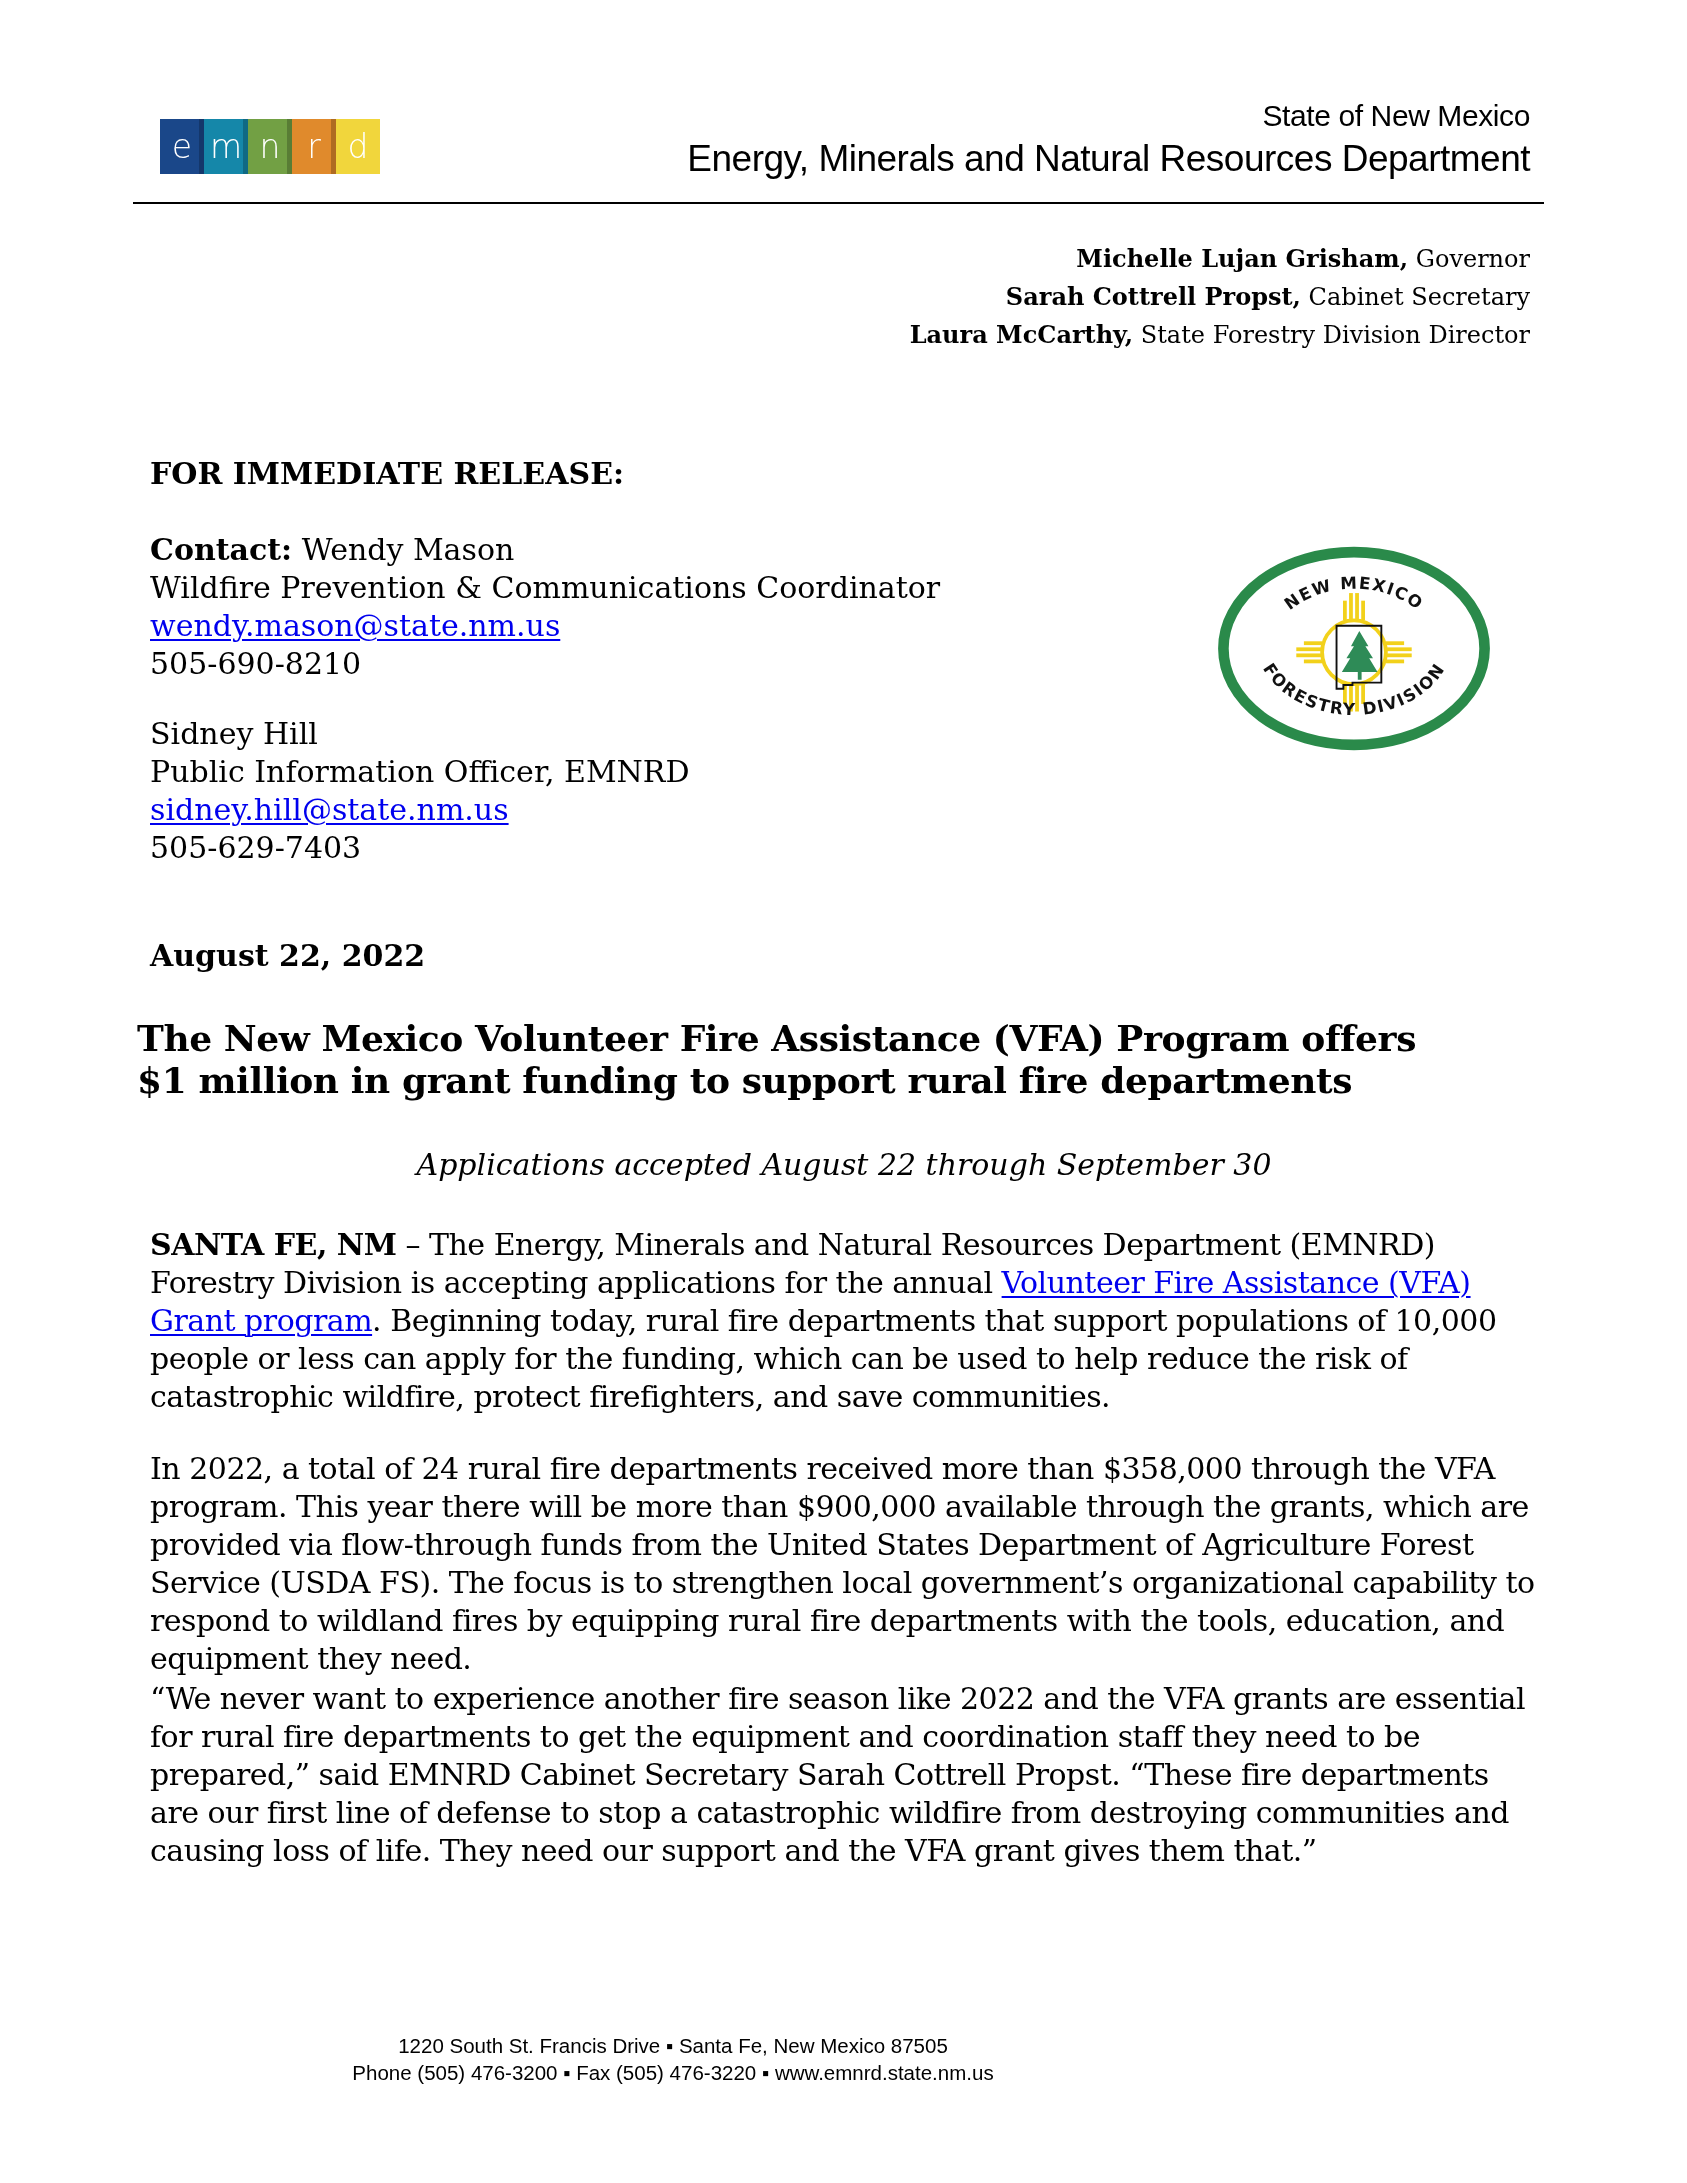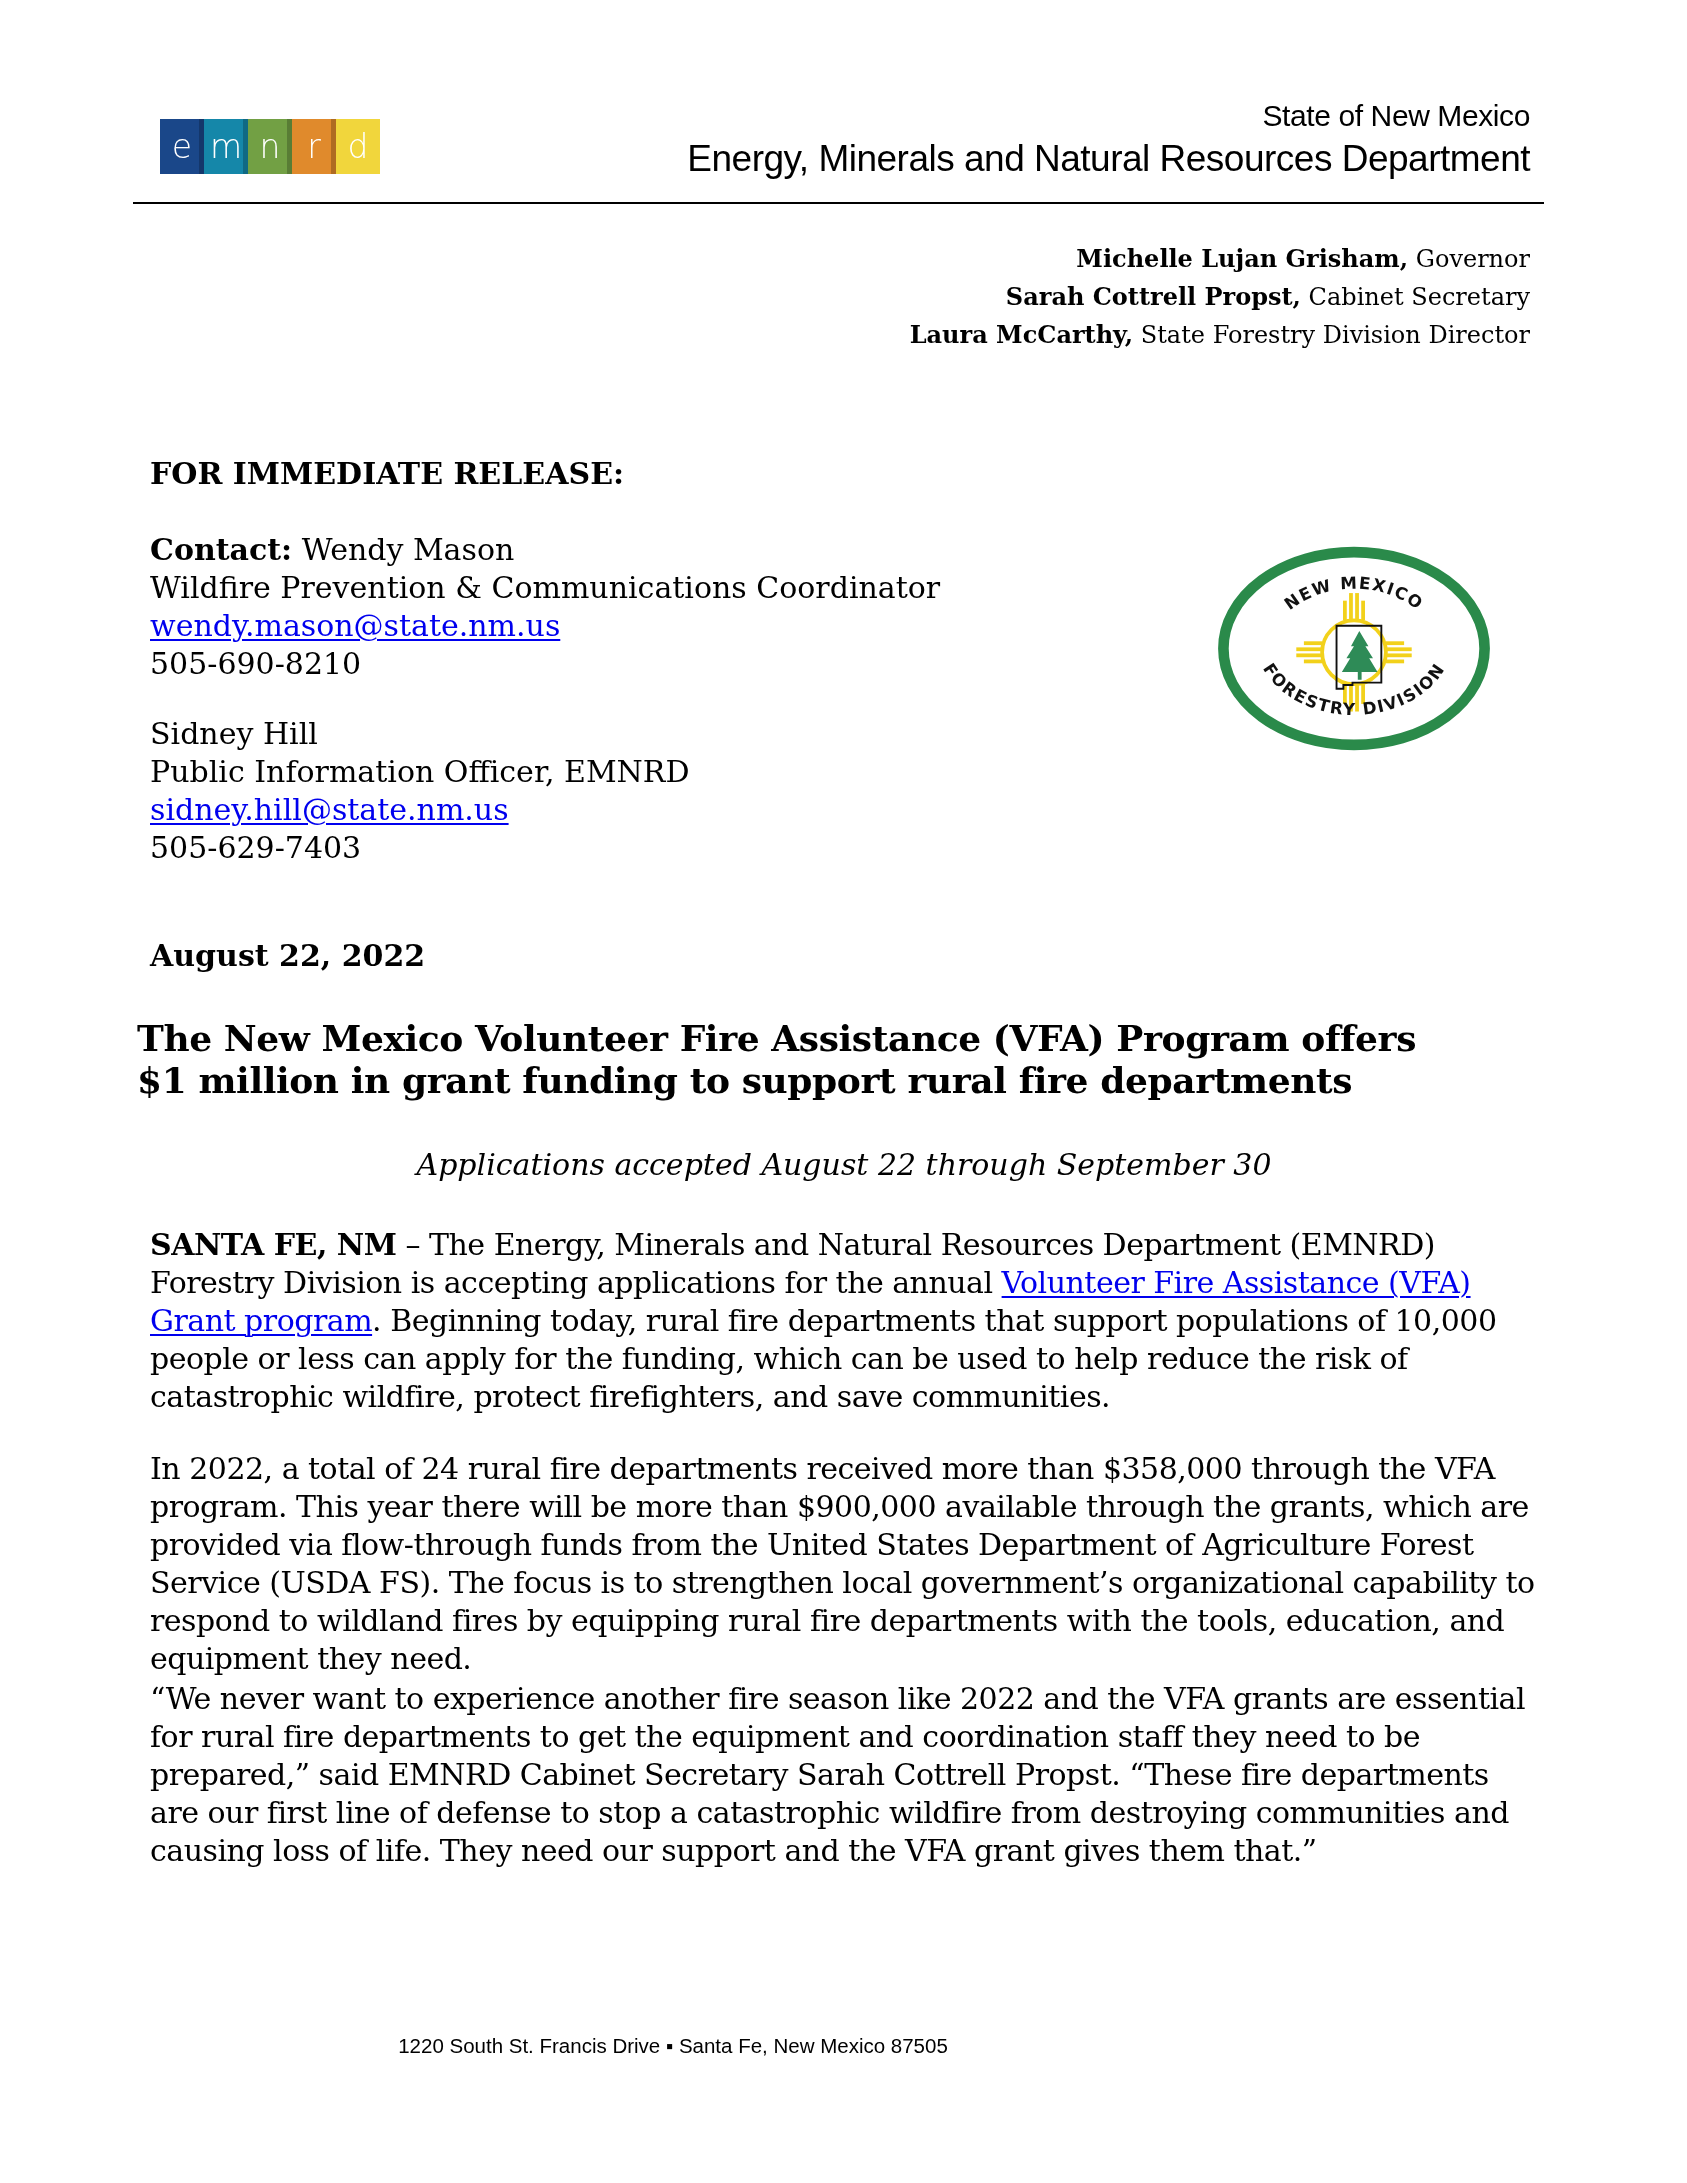--- a/index.html
+++ b/index.html
@@ -126,14 +126,15 @@
 <div class="subhead serif">Applications accepted August 22 through September 30</div>
 
 <div class="para p1 serif"><b>SANTA FE, NM</b><span> – </span><span>The Energy, Minerals and Natural Resources Department (EMNRD) Forestry Division is accepting applications for the annual </span><a class="link" href="#">Volunteer Fire Assistance (VFA) Grant program</a><span>. Beginning today, rural fire departments that support populations of 10,000 people or less can apply for the funding, which can be used to help reduce the risk of catastrophic wildfire, protect firefighters, and save communities.</span></div>
 
 <div class="para p2 serif">In 2022, a total of 24 rural fire departments received more than $358,000 through the VFA program. This year there will be more than $900,000 available through the grants, which are provided via flow-through funds from the United States Department of Agriculture Forest Service (USDA FS). The focus is to strengthen local government’s organizational capability to respond to wildland fires by equipping rural fire departments with the tools, education, and equipment they need.</div>
 
 <div class="para p3 serif">“We never want to experience another fire season like 2022 and the VFA grants are essential for rural fire departments to get the equipment and coordination staff they need to be prepared,” said EMNRD Cabinet Secretary Sarah Cottrell Propst. “These fire departments are our first line of defense to stop a catastrophic wildfire from destroying communities and causing loss of life. They need our support and the VFA grant gives them that.”</div>
 
 <div class="footer sans">
   <div>1220 South St. Francis Drive ▪ Santa Fe, New Mexico 87505</div>
+  <div>Phone (505) 476-3200 ▪ Fax (505) 476-3220 ▪ www.emnrd.state.nm.us</div>
 </div>
 
 
 </body></html>

